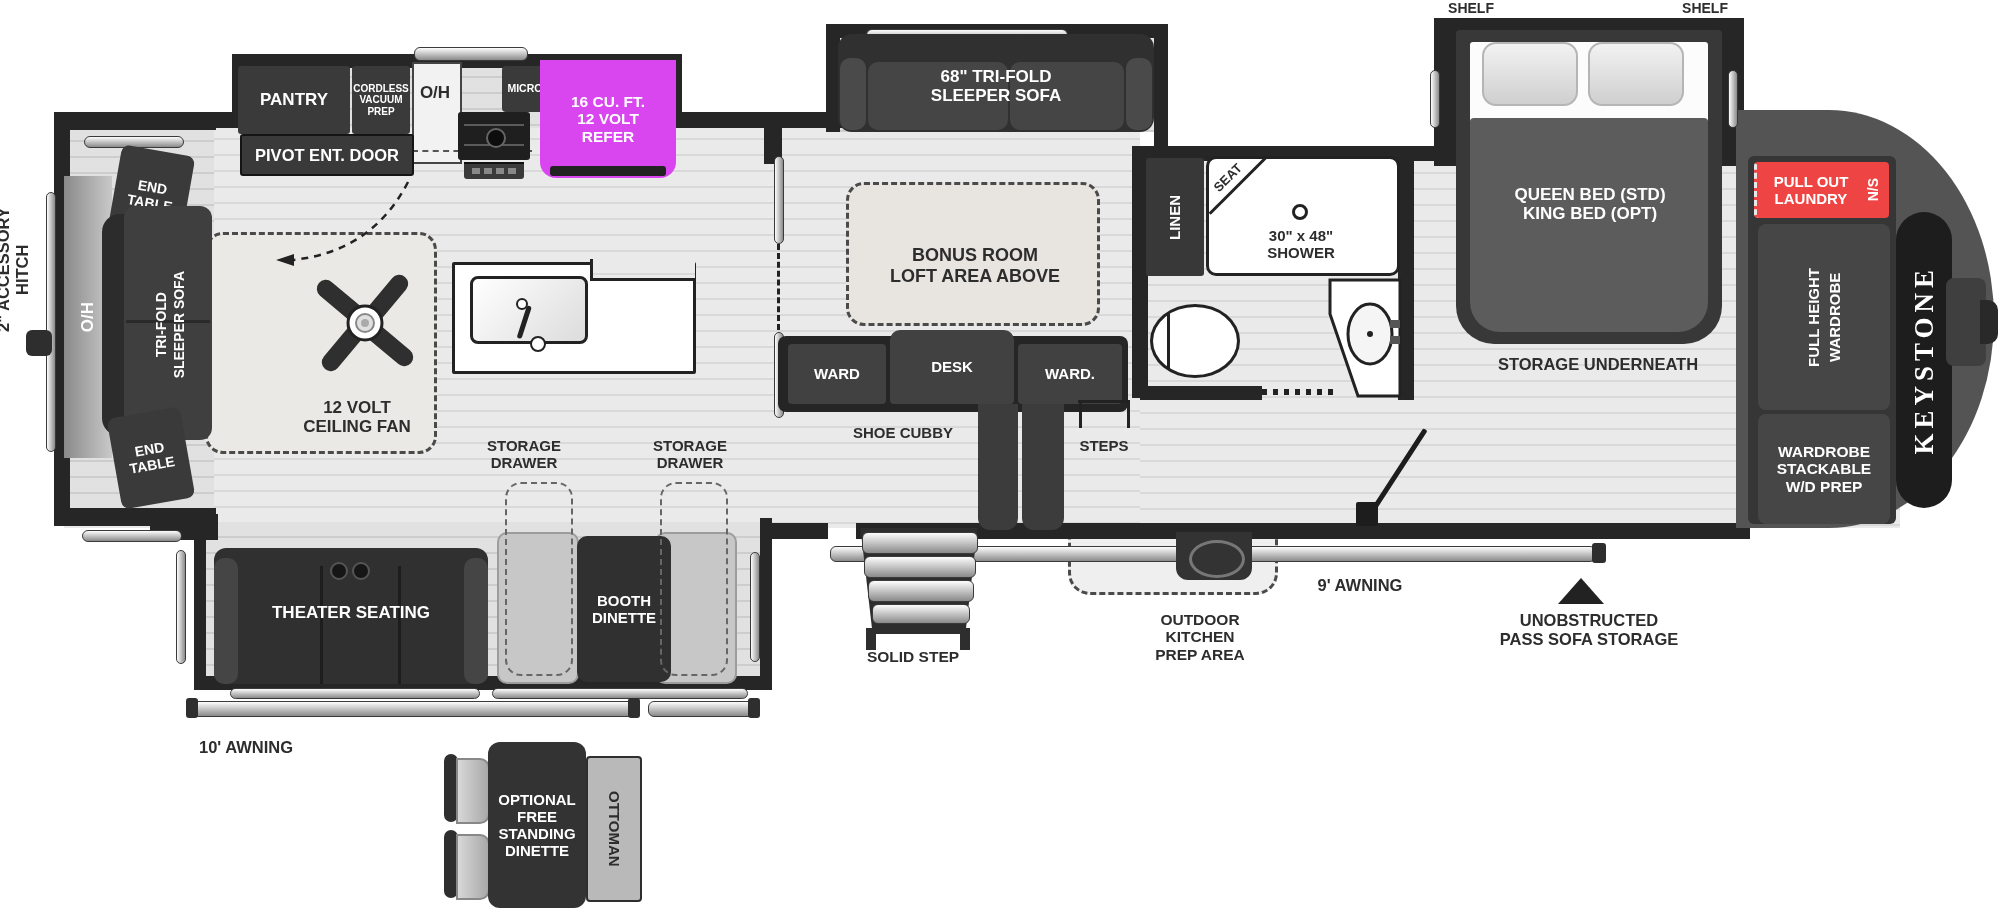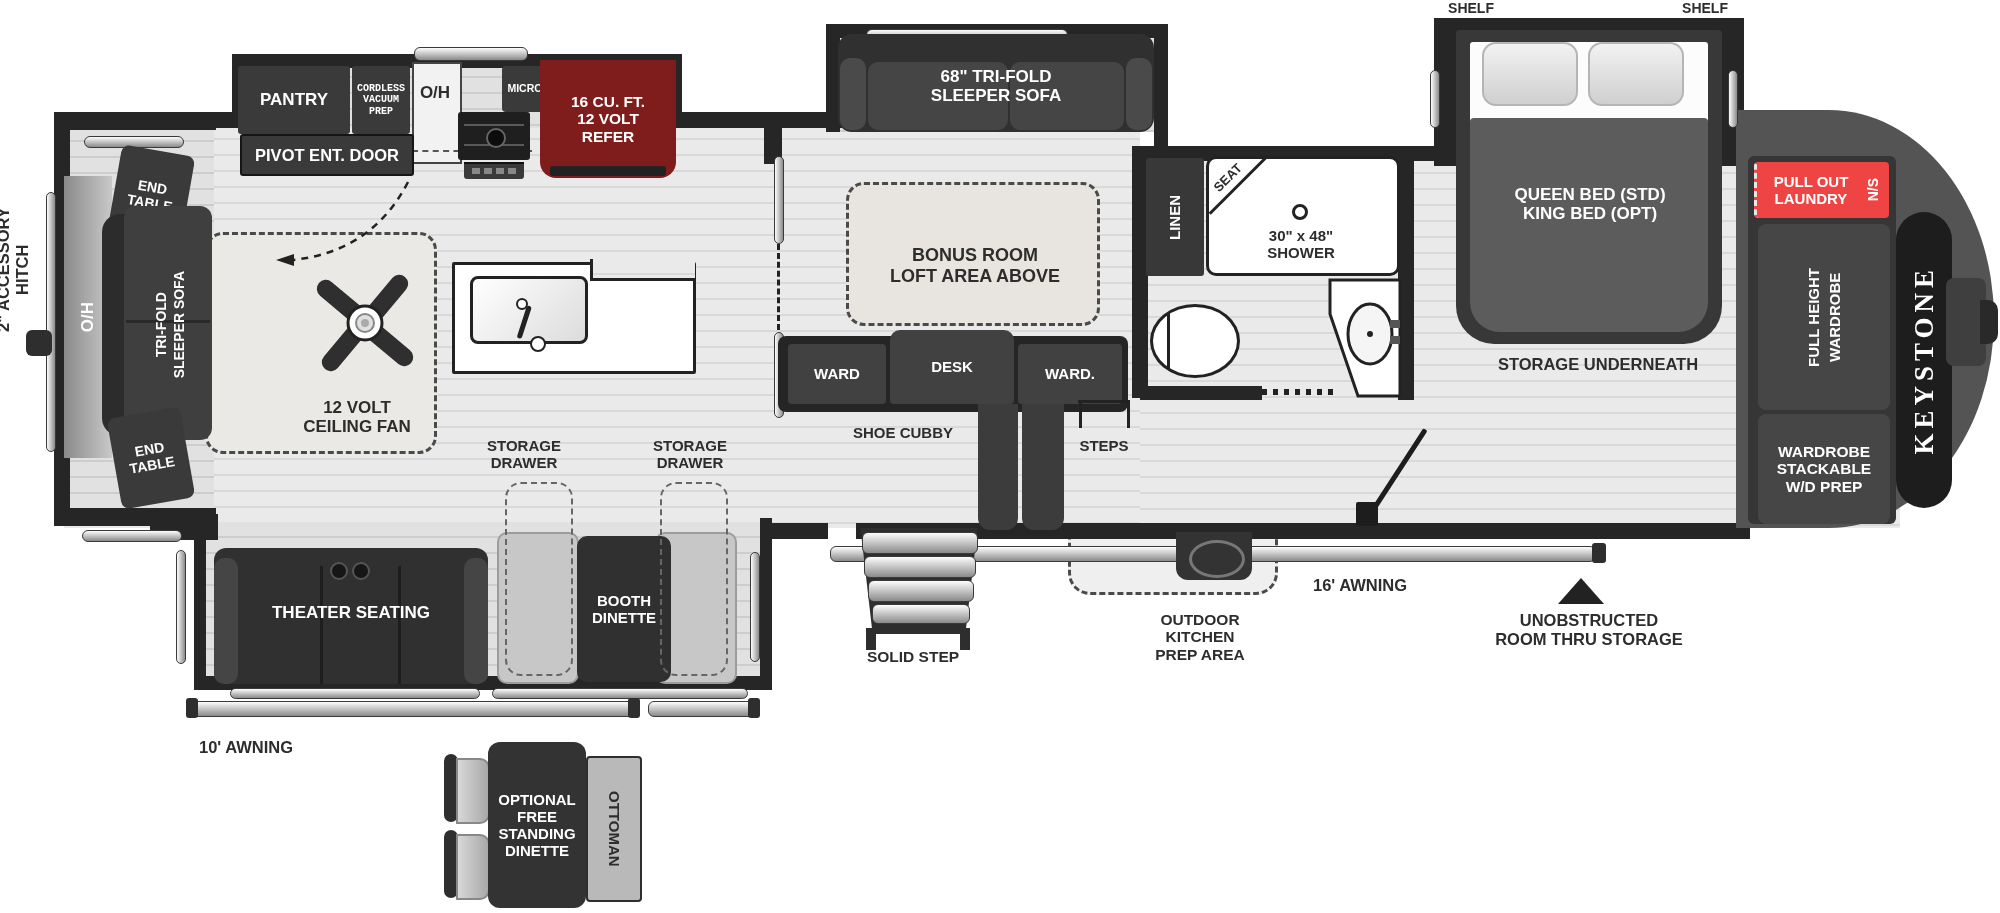--- a/index.html
+++ b/index.html
@@ -108,36 +108,36 @@
   <div class="a" style="left:124px;top:206px;width:88px;height:234px;background:#3f3f3f;border-radius:12px;"></div>
   <div class="a" style="left:126px;top:320px;width:84px;height:3px;background:#2a2a2a;"></div>
   <div class="a lb" style="left:130px;top:240px;width:80px;height:170px;">
     <span class="vup wh" style="font-size:14px;font-weight:700;white-space:pre-line;text-align:center;line-height:1.3;">TRI-FOLD
 SLEEPER SOFA</span>
   </div>
   <div class="a lb db" style="left:114px;top:412px;width:74px;height:92px;font-size:14px;transform:rotate(-10deg);">END
 TABLE</div>
 
   <div class="a lb db" style="left:238px;top:66px;width:112px;height:68px;font-size:17px;border-radius:3px;">PANTRY</div>
-  <div class="a lb db" style="left:352px;top:66px;width:58px;height:68px;font-size:10px;border-radius:3px;font-family:Liberation Mono, monospace;">CORDLESS
+  <div class="a lb db" style="left:352px;top:66px;width:58px;height:68px;font-size:10px;border-radius:3px;">CORDLESS
 VACUUM
 PREP</div>
   <div class="a" style="left:412px;top:62px;width:46px;height:98px;background:#f2f2f2;border:2px solid #444;"></div>
   <div class="a lb" style="left:412px;top:76px;width:46px;height:34px;font-size:17px;">O/H</div>
   <div class="a" style="left:412px;top:150px;width:120px;height:0;border-top:2px dashed #555;"></div>
   <div class="a lb db" style="left:456px;top:66px;width:76px;height:46px;font-size:10.5px;border-radius:4px;margin-left:46px;">MICROWAVE</div>
   <div class="a" style="left:458px;top:112px;width:72px;height:48px;background:#1f1f1f;border-radius:3px;">
     <div class="a" style="left:6px;top:12px;width:60px;height:2px;background:#5a5a5a;"></div>
     <div class="a" style="left:6px;top:32px;width:60px;height:2px;background:#5a5a5a;"></div>
     <div class="a" style="left:28px;top:16px;width:16px;height:16px;background:#0d0d0d;border:2px solid #666;border-radius:50%;"></div>
   </div>
   <div class="a" style="left:464px;top:162px;width:60px;height:15px;background:#3a3a3a;border-top:2px solid #111;border-radius:0 0 3px 3px;">
     <div class="a" style="left:8px;top:4px;width:44px;height:6px;background:repeating-linear-gradient(90deg,#888 0 8px,transparent 8px 12px);"></div>
   </div>
-  <div class="a lb db" style="left:540px;top:60px;width:136px;height:118px;font-size:15.5px;background:#7f1d1d;border-radius:0 0 16px 16px;">16 CU. FT.
+  <div class="a lb db" style="left:540px;top:60px;width:136px;height:118px;font-size:15.5px;background:#d946ef;border-radius:0 0 16px 16px;">16 CU. FT.
 12 VOLT
 REFER</div>
   <div class="a" style="left:550px;top:166px;width:116px;height:10px;background:#222;border-radius:3px;"></div>
   <div class="a lb db" style="left:240px;top:134px;width:170px;height:38px;font-size:16.5px;border-radius:3px;border:2px solid #151515;">PIVOT ENT. DOOR</div>
   <svg class="a" style="left:250px;top:170px;" width="180" height="110" viewBox="0 0 180 110">
     <path d="M158 12 Q 122 82 42 90" fill="none" stroke="#222" stroke-width="2.5" stroke-dasharray="7 6"></path>
     <polygon points="44,84 44,96 26,90" fill="#222"></polygon>
   </svg>
 
   <div class="a whitebox" style="left:452px;top:262px;width:238px;height:106px;border-radius:2px;"></div>
@@ -259,24 +259,24 @@
   <div class="a" style="left:866px;top:628px;width:10px;height:22px;background:#2e2e2e;"></div>
   <div class="a" style="left:960px;top:628px;width:10px;height:22px;background:#2e2e2e;"></div>
   <div class="a lb" style="left:852px;top:644px;width:122px;height:26px;font-size:15.5px;">SOLID STEP</div>
 
   <div class="a" style="left:1176px;top:532px;width:76px;height:48px;background:#333;border-radius:0 0 12px 12px;">
     <div class="a" style="left:13px;top:8px;width:50px;height:32px;border:3px solid #777;border-radius:50%;"></div>
   </div>
   <div class="a lb" style="left:1134px;top:602px;width:132px;height:70px;font-size:15.5px;">OUTDOOR
 KITCHEN
 PREP AREA</div>
-  <div class="a lb" style="left:1300px;top:572px;width:120px;height:26px;font-size:16.5px;">16' AWNING</div>
+  <div class="a lb" style="left:1300px;top:572px;width:120px;height:26px;font-size:16.5px;">9' AWNING</div>
   <div class="a" style="left:1558px;top:578px;width:0;height:0;border-left:23px solid transparent;border-right:23px solid transparent;border-bottom:26px solid #222;"></div>
   <div class="a lb" style="left:1494px;top:608px;width:190px;height:44px;font-size:16.5px;">UNOBSTRUCTED
-ROOM THRU STORAGE</div>
+PASS SOFA STORAGE</div>
   <div class="a lb" style="left:190px;top:734px;width:112px;height:26px;font-size:16.5px;">10' AWNING</div>
 
   <div class="a" style="left:26px;top:330px;width:26px;height:26px;background:#2e2e2e;border-radius:6px;"></div>
   <div class="a lb" style="left:0;top:186px;width:26px;height:168px;">
     <span class="vup" style="font-size:16.5px;font-weight:700;color:#2d2d2d;">2" ACCESSORY HITCH</span>
   </div>
 
   <div class="a" style="left:444px;top:754px;width:14px;height:68px;background:#2e2e2e;border-radius:8px;"></div>
   <div class="a" style="left:456px;top:758px;width:30px;height:62px;background:linear-gradient(90deg,#d8d8d8,#a8a8a8);border:2px solid #888;border-radius:0 10px 10px 0;"></div>
   <div class="a" style="left:444px;top:830px;width:14px;height:68px;background:#2e2e2e;border-radius:8px;"></div>

